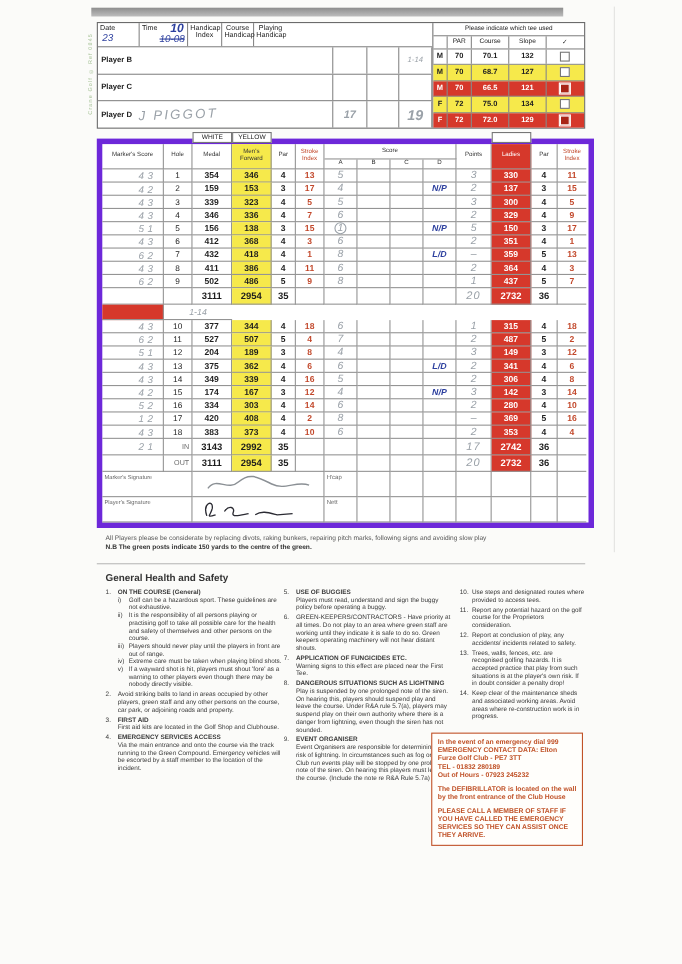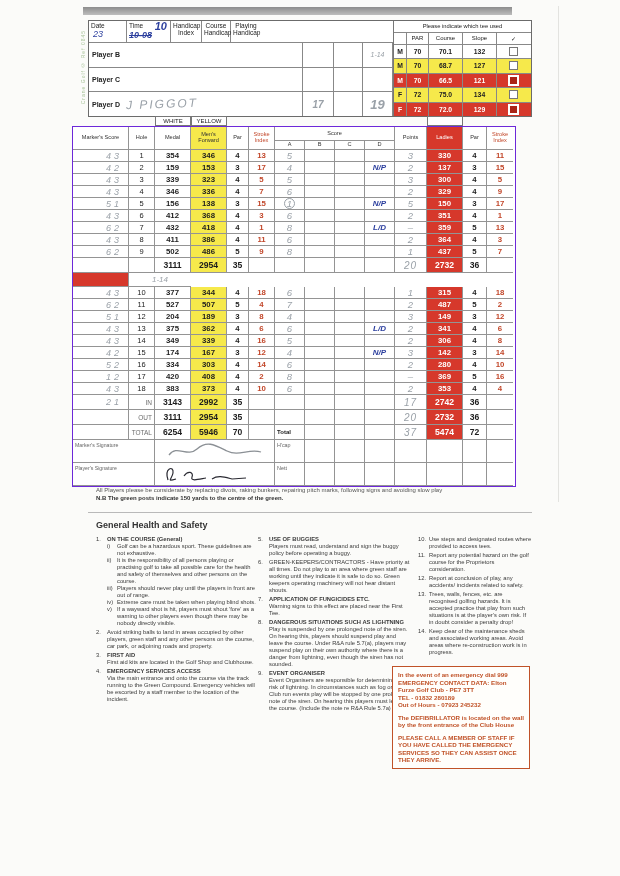--- a/index.html
+++ b/index.html
@@ -21,21 +21,21 @@
   .tcell:last-child{border-right:none;}
   .complbl{font-weight:bold;font-size:7.5px;}
   .compcell{width:132px;}
   .datecell{width:38px;}
   .timecell{width:44px;}
   .hicell{width:31px;text-align:center;line-height:1.1;}
   .chcell{width:29px;text-align:center;line-height:1.1;}
   .phcell{width:30px;text-align:center;line-height:1.1;border-right:none;}
   .compwrit{position:absolute;left:3px;top:9px;font-size:9px;letter-spacing:1px;white-space:nowrap;}
   .datewrit{position:absolute;left:4px;top:8px;font-size:9px;}
-  .timeold{position:absolute;left:2px;top:9px;font-size:9px;text-decoration:line-through;font-weight:bold;}
+  .timeold{position:absolute;left:18px;top:9px;font-size:9px;text-decoration:line-through;}
   .timenew{position:absolute;right:3px;top:-1px;font-size:11px;font-weight:bold;}
   .plabel{font-weight:bold;font-size:7px;white-space:nowrap;}
   .pnamecell{width:214px;display:flex;align-items:center;gap:6px;padding-left:3px;}
   .pname{font-size:10px;letter-spacing:1.5px;white-space:nowrap;}
   .dname{font-size:12px;letter-spacing:2px;transform:rotate(-2deg);}
   .pv{width:31px;}.pv2{width:29px;}.pv3{width:30px;border-right:none;}
   .pv,.pv2,.pv3{display:flex;align-items:center;justify-content:center;border-right:1px solid #888;box-sizing:border-box;}
   .hiv{font-size:10px;font-weight:bold;}
   .phv{font-size:13px;font-weight:bold;}
   .smallnote{font-size:7px;}
@@ -47,21 +47,21 @@
   .tc{border-right:1px solid #888;display:flex;align-items:center;justify-content:center;box-sizing:border-box;}
   .tc:last-child{border-right:none;}
   .tc1{width:13px;}.tc2{width:22px;}.tc3{width:34px;}.tc4{width:34px;}.tc5{width:33px;}
   .teerow{font-size:6.8px;font-weight:bold;}
   .bg-yellow{background:#f6e94b;}
   .bg-red{background:#d6382b;color:#fff;}
   .cbx{width:7px;height:7px;border:1px solid #777;background:#fff;}
   .cbx.on{background:#a92416;border-color:#fff;outline:1px solid #fff;}
   
   :root{--cols:56px 26px 36px 36px 22px 26px 30px 30px 30px 30px 32px 36px 24px 26px;}
-  .scorecard{left:72px;top:126px;width:442px;border:1px solid #6d28d9;background:#fff;}
+  .scorecard{left:88px;top:126px;width:442px;border:5px solid #6d28d9;background:#fff;}
   .tag{position:absolute;top:-11px;height:10px;display:flex;align-items:center;justify-content:center;font-size:6px;border:1px solid #777;box-sizing:border-box;background:#fff;z-index:3;}
   .row{display:grid;grid-template-columns:var(--cols);}
   .row>div{border-right:1px solid #949494;border-bottom:1px solid #949494;display:flex;align-items:center;justify-content:center;box-sizing:border-box;position:relative;overflow:visible;}
   .row>div:last-child{border-right:none;}
   .hl{font-size:5.6px;text-align:center;line-height:1.05;color:#333;}
   .si-t{color:#c2472a;}
   .hrow>div{height:12px;}
   .num{font-size:7.8px;font-weight:bold;color:#1d1d1d;}
   .si{color:#c2472a;font-weight:bold;}
   .yel{background:#f6e94b;}
@@ -574,36 +574,20 @@
         <div></div>
         <div></div>
         <div></div>
         <div></div>
         <div></div>
         <div class="pencil bigp">20</div>
         <div class="num redc">2732</div>
         <div class="num">36</div>
         <div></div>
       </div>
-      <div class="row sum">
-        <div class="mk pencil"></div>
-        <div class="sumlbl">TOTAL</div>
-        <div class="num">6254</div>
-        <div class="num yel">5946</div>
-        <div class="num">70</div>
-        <div></div>
-        <div class="totlbl">Total</div>
-        <div></div>
-        <div></div>
-        <div></div>
-        <div class="pencil bigp">37</div>
-        <div class="num redc">5474</div>
-        <div class="num">72</div>
-        <div></div>
-      </div>
       <div class="row sig">
         <div class="siglbl" style="grid-column: span 2;">Marker's Signature</div>
         <div class="sigpad" style="grid-column: span 4;">
           <svg width="100" height="18" viewBox="0 0 100 18">
             <path d="M4 13 C 12 2, 22 16, 32 7 S 50 3, 62 9 S 84 6, 96 10" stroke="#8b9095" fill="none" stroke-width="1.3"></path>
           </svg>
         </div>
         <div class="fieldlbl">H'cap</div>
         <div></div>
         <div></div>

